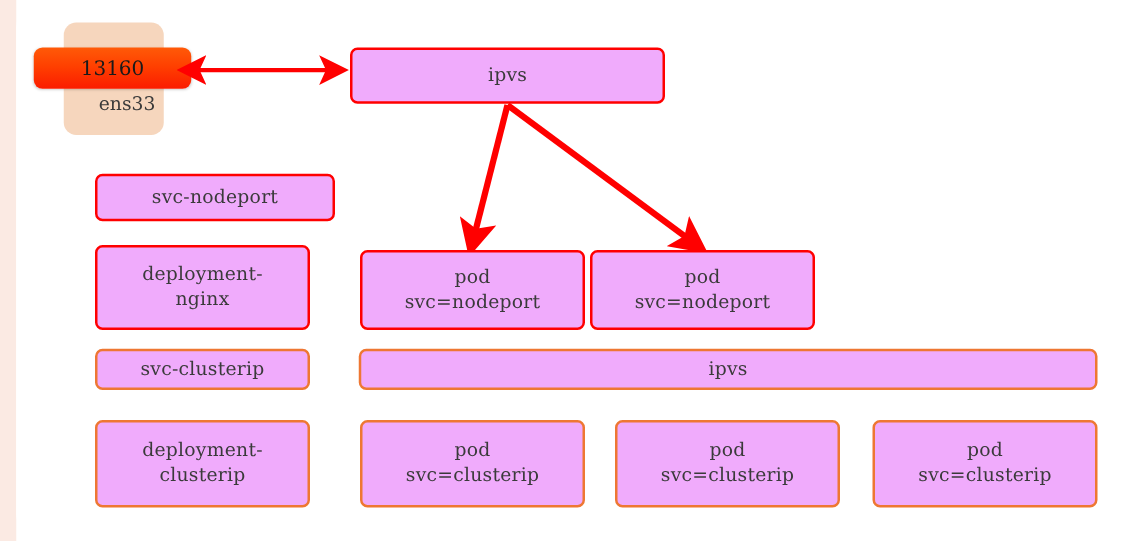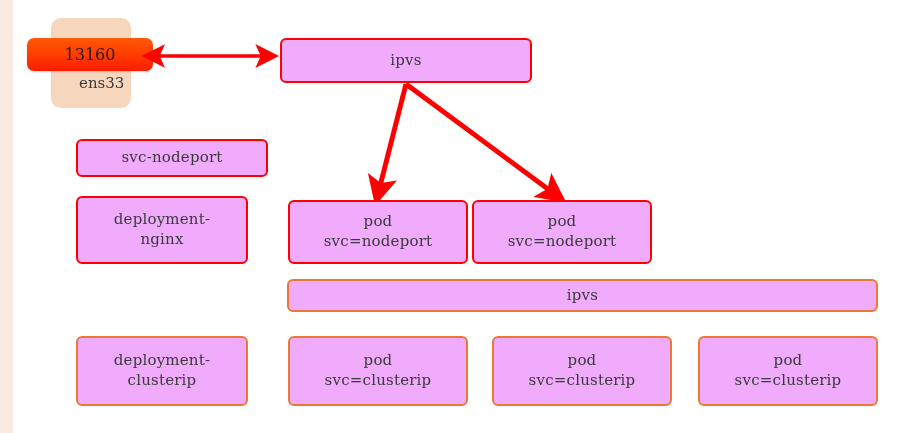--- a/index.html
+++ b/index.html
@@ -148,20 +148,23 @@
   <div class="node red" style="left:288px; top:200px; width:180px; height:64px;">
     <span class="l1">pod</span>
     <span class="l2">svc=nodeport</span>
   </div>
 
   <div class="node red" style="left:472px; top:200px; width:180px; height:64px;">
     <span class="l1">pod</span>
     <span class="l2">svc=nodeport</span>
   </div>
 
+  <div class="node orange" style="left:76px; top:279px; width:172px; height:33px;">
+    <span class="l1">svc-clusterip</span>
+  </div>
 
   <div class="node orange" style="left:287px; top:279px; width:591px; height:33px;">
     <span class="l1">ipvs</span>
   </div>
 
   <div class="node orange" style="left:76px; top:336px; width:172px; height:70px;">
     <span class="l1">deployment-</span>
     <span class="l2">clusterip</span>
   </div>
 

